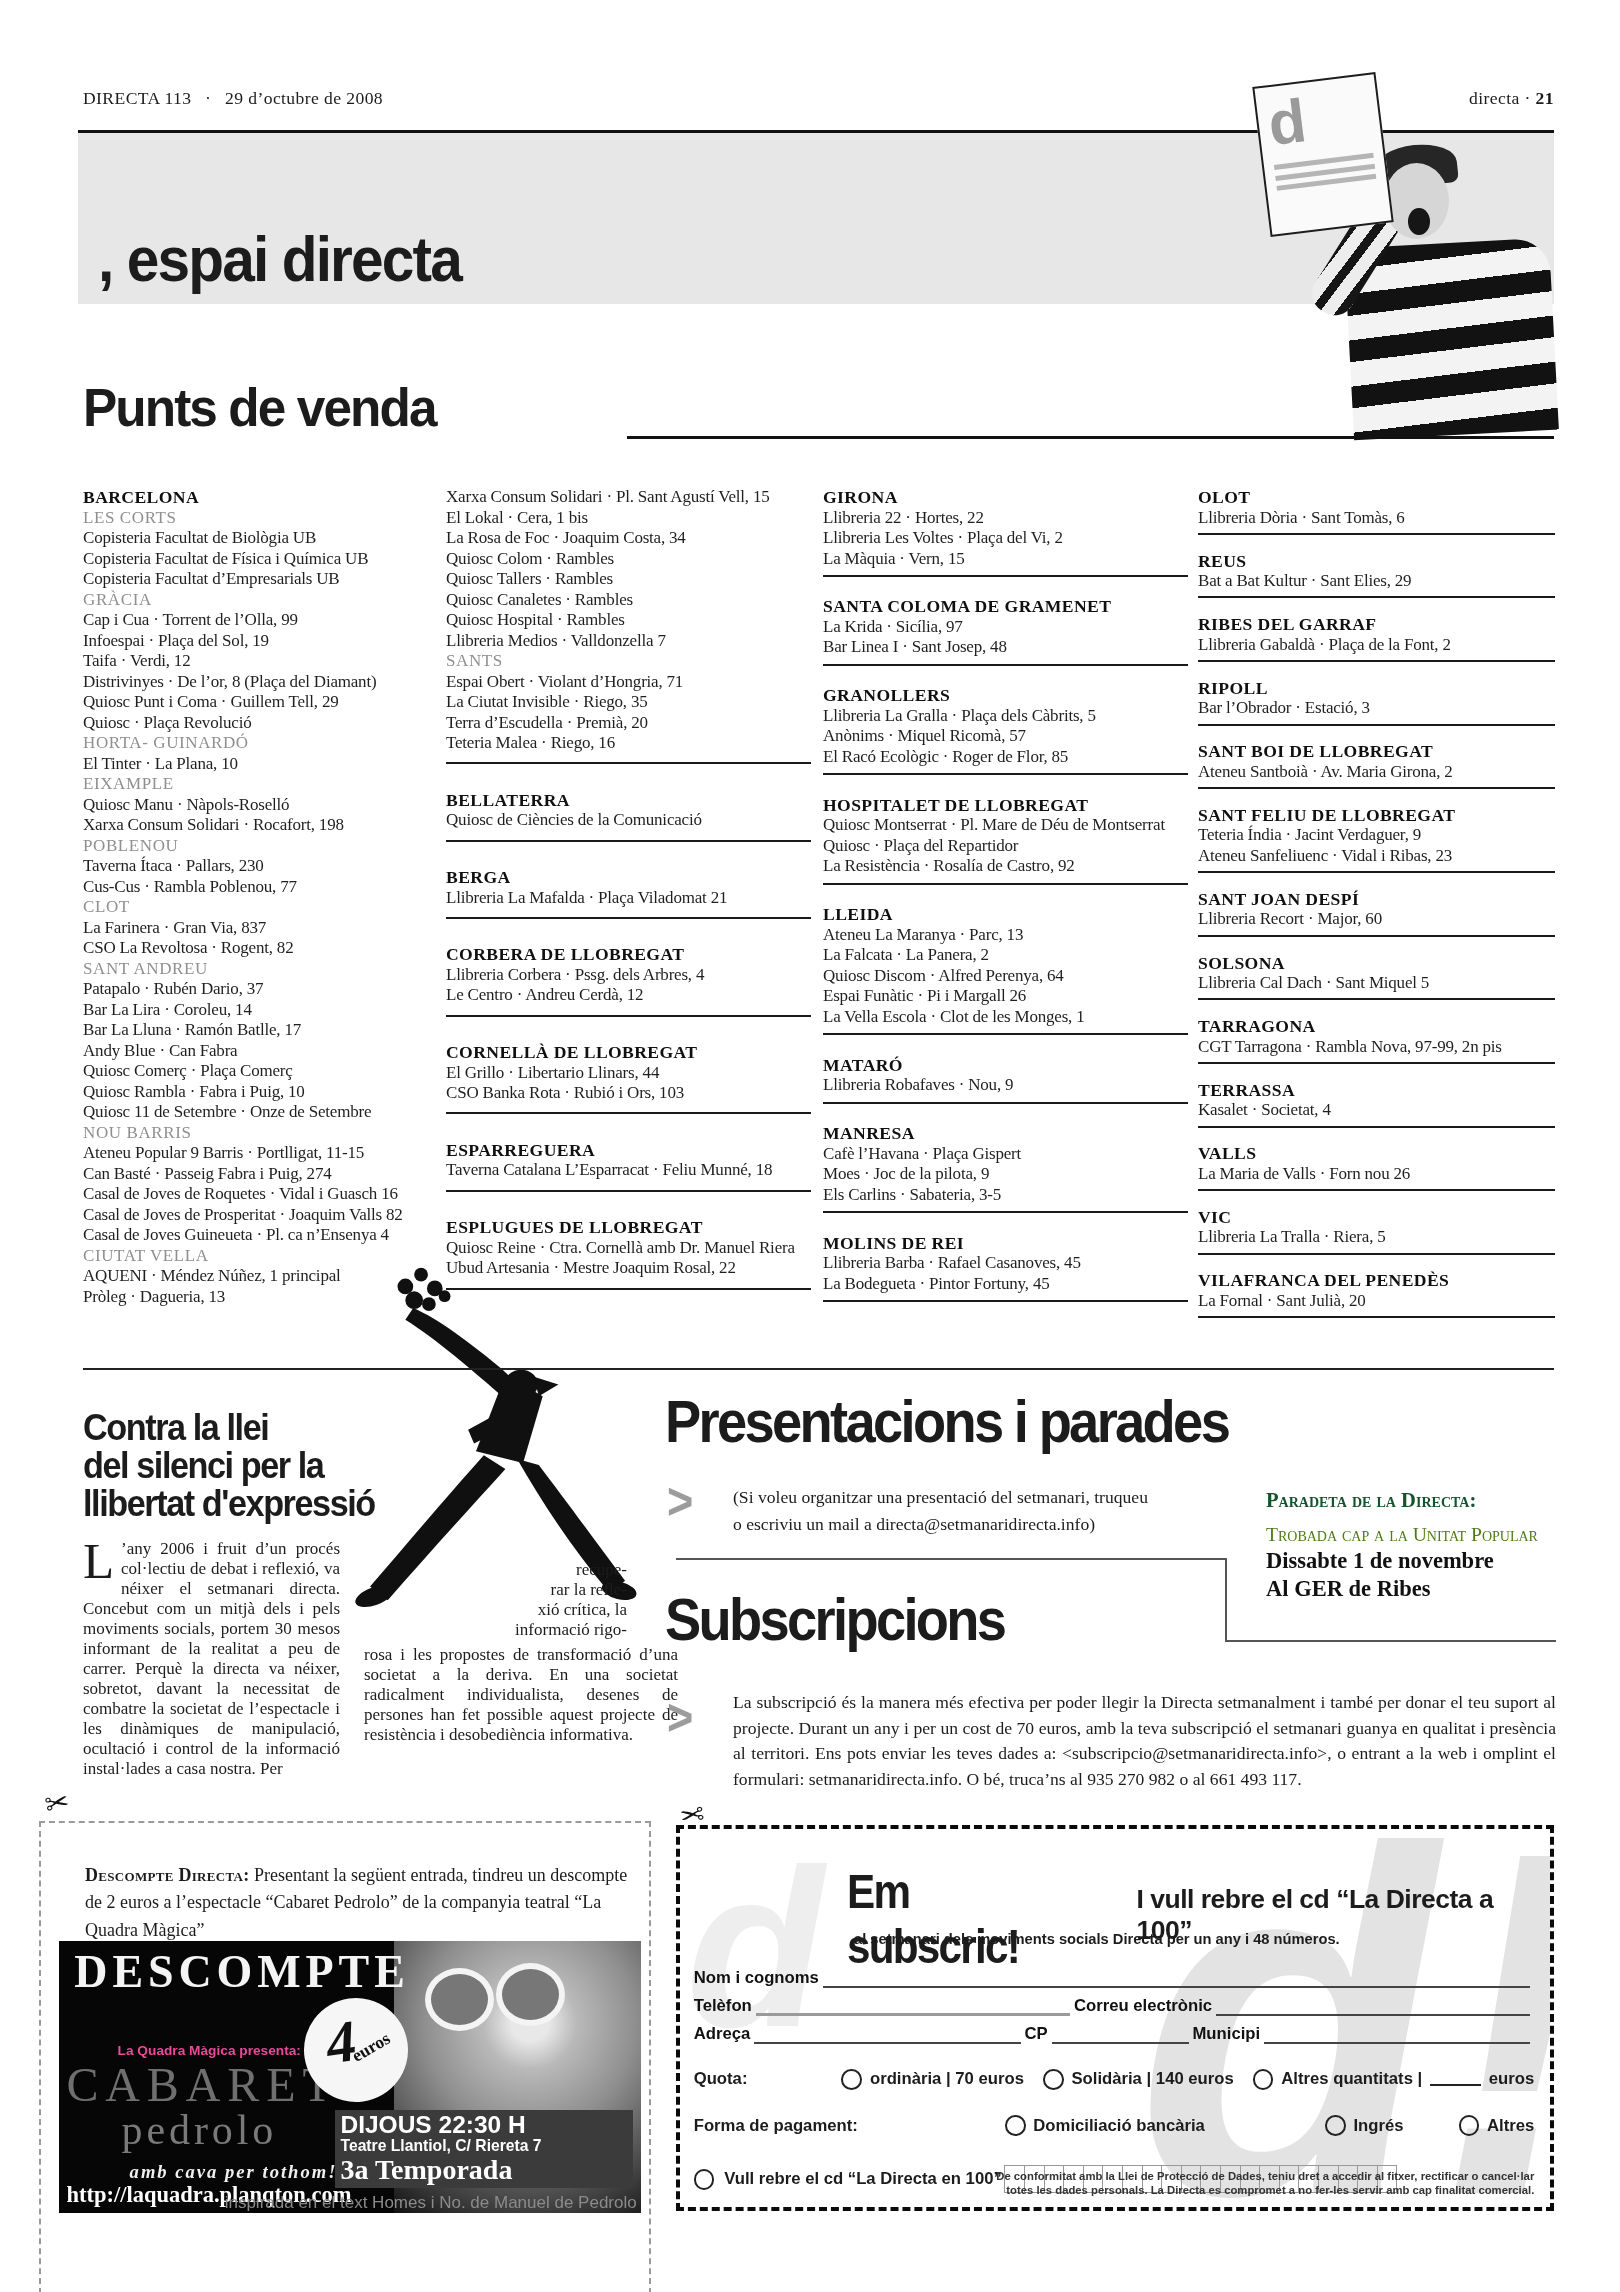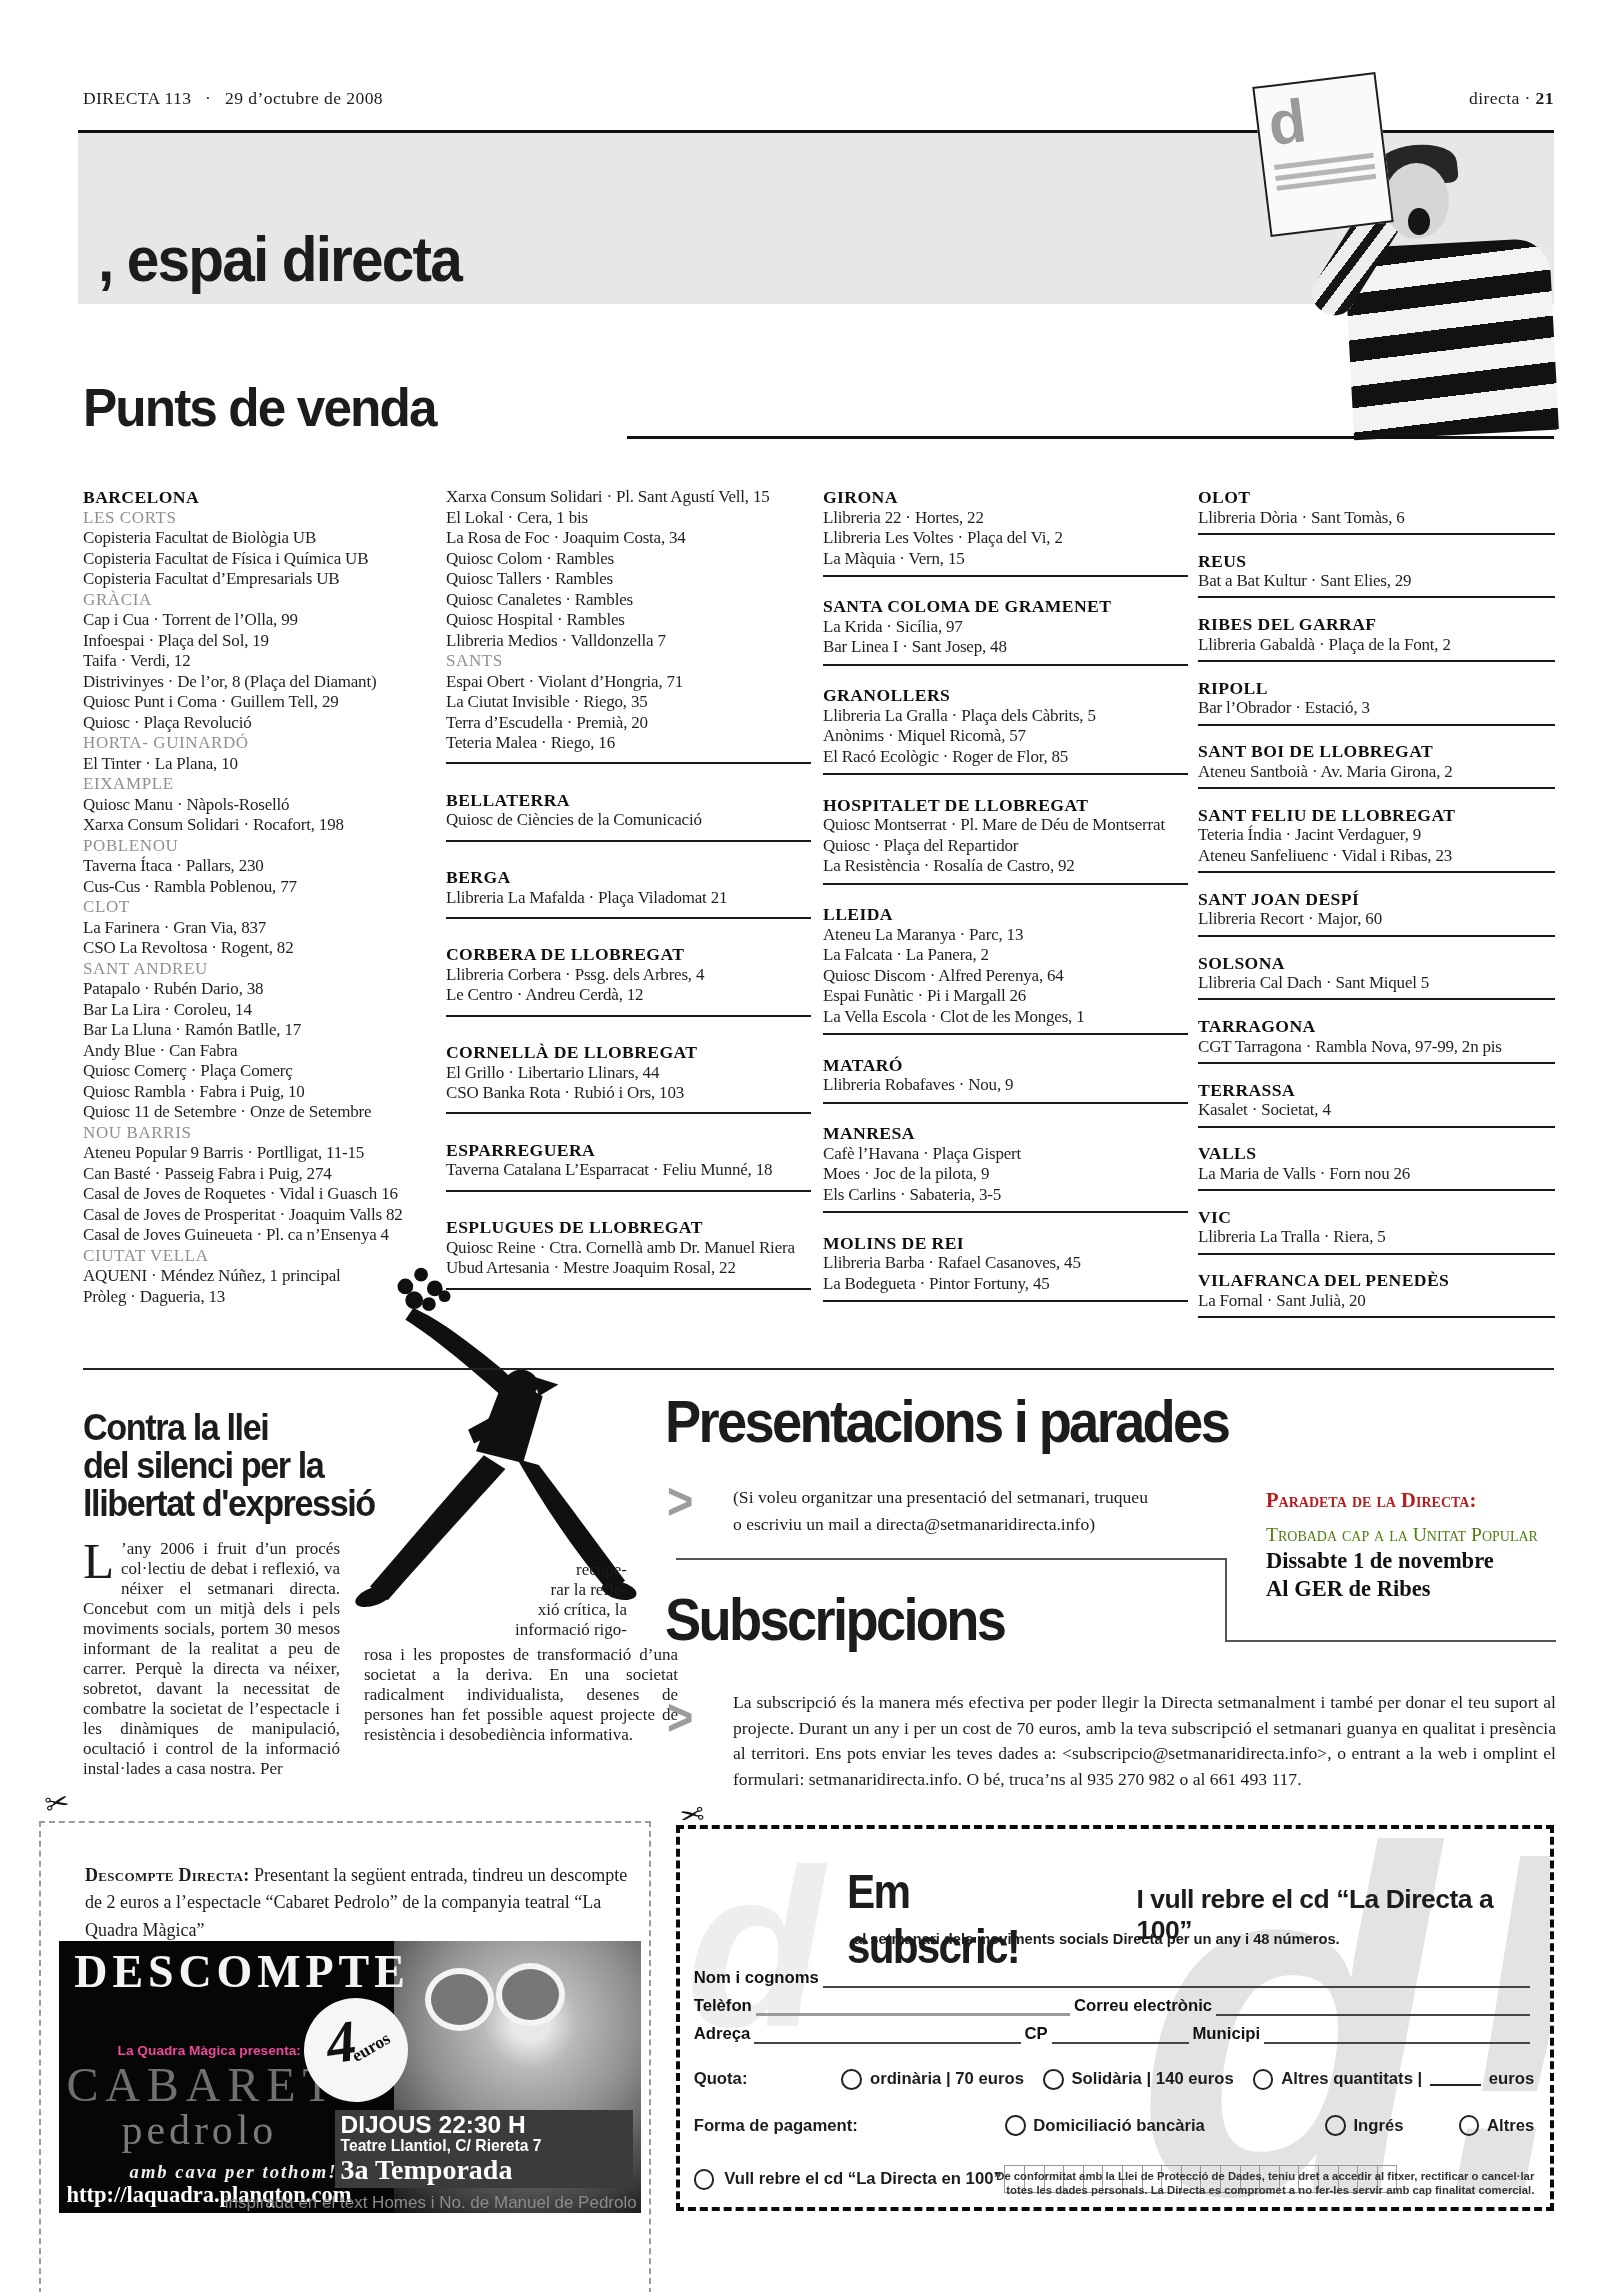--- a/index.html
+++ b/index.html
@@ -80,21 +80,21 @@
   .subs-title{left:665px;top:1586px;}
   .arrow{position:absolute;font-family:"Liberation Sans",sans-serif;font-weight:bold;
          font-size:45px;color:#9c9c9c;transform:scaleY(1.15);z-index:2;}
   .arrow1{left:667px;top:1476px;}
   .arrow2{left:667px;top:1692px;}
   .pres-note{position:absolute;left:733px;top:1484px;width:510px;font-size:17.6px;line-height:26.5px;z-index:2;}
   .step-a{position:absolute;left:676px;top:1558px;width:549px;border-top:2.5px solid #555;z-index:1;}
   .step-b{position:absolute;left:1225px;top:1558px;width:329px;height:82px;
           border-left:2.5px solid #555;border-bottom:2.5px solid #555;z-index:1;}
   .paradeta{position:absolute;left:1266px;top:1488px;width:286px;z-index:2;}
-  .paradeta .lab{font-variant:small-caps;font-weight:bold;font-size:20.6px;line-height:25.5px;color:#b91c1c;}
+  .paradeta .lab{font-variant:small-caps;font-weight:bold;font-size:20.6px;line-height:25.5px;color:#14532d;}
   .paradeta .sub{font-variant:small-caps;font-size:19.6px;line-height:25.5px;color:#4d7c0f;margin-top:8px;}
   .paradeta .big{font-weight:bold;font-size:22.5px;line-height:28px;color:#111;}
   .subs-text{position:absolute;left:733px;top:1690px;width:823px;font-size:17.6px;line-height:25.5px;
              text-align:justify;z-index:2;}
 
   
   .coupon-left{position:absolute;left:39px;top:1821px;width:608px;height:471px;
                border:2.9px dashed #9a9a9a;border-bottom:none;z-index:2;}
   .scissors{position:absolute;font-size:29px;color:#111;z-index:3;}
   .sc-left{left:45px;top:1786px;transform:rotate(-12deg);}
@@ -220,21 +220,21 @@
       <div class="ln-hood">EIXAMPLE</div>
       <div class="ln-item">Quiosc Manu · Nàpols-Roselló</div>
       <div class="ln-item">Xarxa Consum Solidari · Rocafort, 198</div>
       <div class="ln-hood">POBLENOU</div>
       <div class="ln-item">Taverna Ítaca · Pallars, 230</div>
       <div class="ln-item">Cus-Cus · Rambla Poblenou, 77</div>
       <div class="ln-hood">CLOT</div>
       <div class="ln-item">La Farinera · Gran Via, 837</div>
       <div class="ln-item">CSO La Revoltosa · Rogent, 82</div>
       <div class="ln-hood">SANT ANDREU</div>
-      <div class="ln-item">Patapalo · Rubén Dario, 38</div>
+      <div class="ln-item">Patapalo · Rubén Dario, 37</div>
       <div class="ln-item">Bar La Lira · Coroleu, 14</div>
       <div class="ln-item">Bar La Lluna · Ramón Batlle, 17</div>
       <div class="ln-item">Andy Blue · Can Fabra</div>
       <div class="ln-item">Quiosc Comerç · Plaça Comerç</div>
       <div class="ln-item">Quiosc Rambla · Fabra i Puig, 10</div>
       <div class="ln-item">Quiosc 11 de Setembre · Onze de Setembre</div>
       <div class="ln-hood">NOU BARRIS</div>
       <div class="ln-item">Ateneu Popular 9 Barris · Portlligat, 11-15</div>
       <div class="ln-item">Can Basté · Passeig Fabra i Puig, 274</div>
       <div class="ln-item">Casal de Joves de Roquetes · Vidal i Guasch 16</div>

